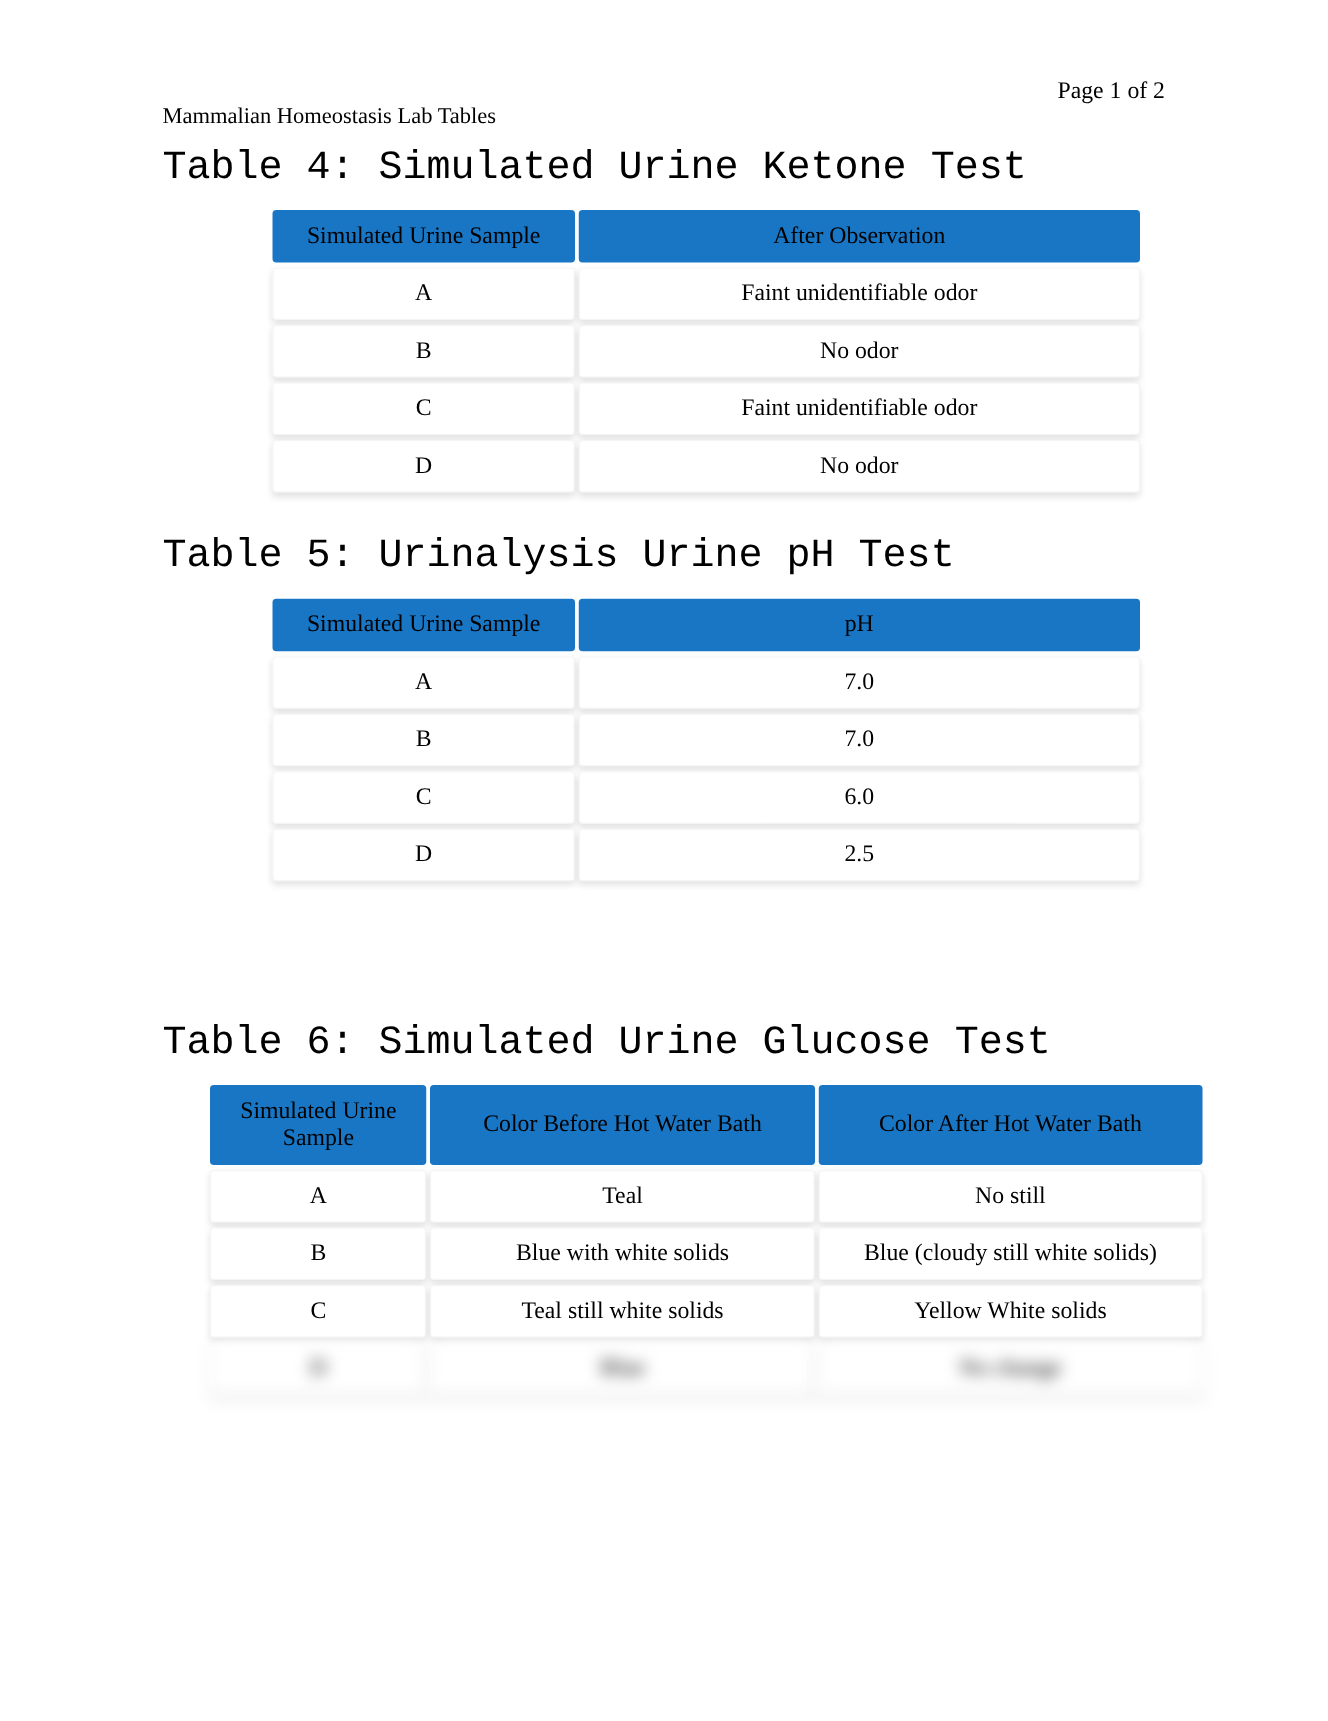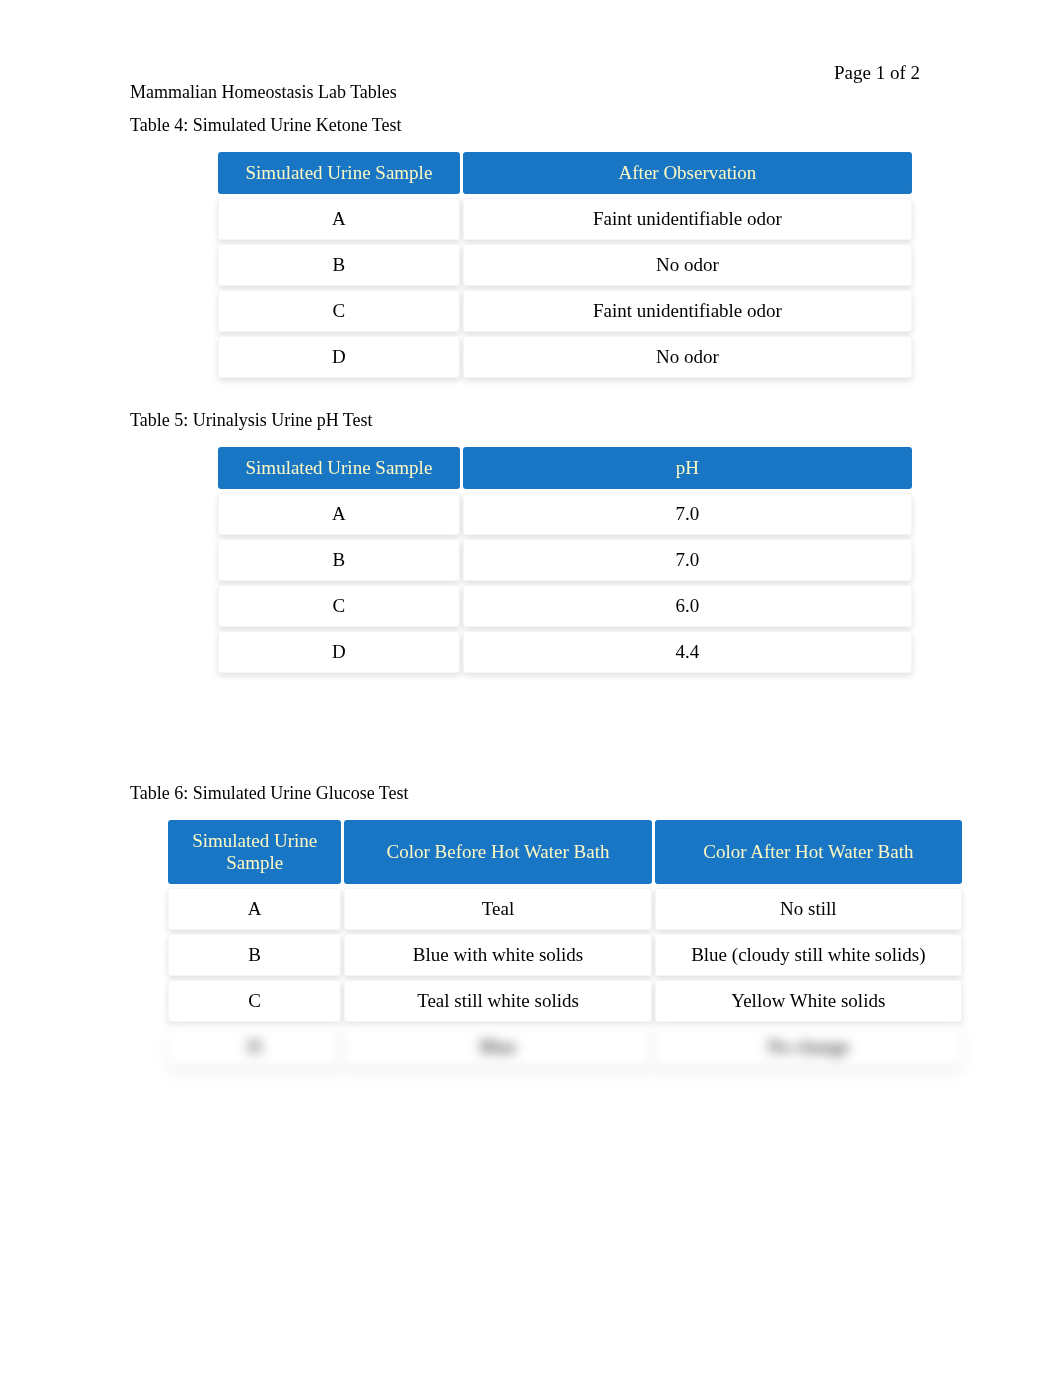--- a/index.html
+++ b/index.html
@@ -11,37 +11,38 @@
       font-family: "Times New Roman", Times, serif;
       background: #ffffff;
       width: 1062px;
       height: 1377px;
       position: relative;
       color: #000;
     }
     .page-number {
       position: absolute;
       top: 62px;
-      right: 142px;
+      right: 130px;
       font-size: 19px;
     }
     .content {
       padding: 82px 62px 0 130px;
     }
     .doc-header {
       font-size: 18px;
       margin-bottom: 12px;
     }
     .experiment-title {
       font-size: 24px;
       margin-bottom: 2px;
     }
     .table-title {
-      font-size: 18px;
+      font-size: 32px;
       margin-bottom: 12px;
+      font-family: Liberation Mono, monospace;
     }
     .section-gap {
       height: 78px;
     }
     .data-table {
       margin: 0 auto 28px auto;
       border-collapse: separate;
       border-spacing: 3px 4px;
       width: 700px;
     }
@@ -49,21 +50,21 @@
       width: 800px;
     }
     .data-table th,
     .data-table td {
       text-align: center;
       padding: 10px 8px;
       font-size: 19px;
     }
     .data-table th {
       background: #1976c5;
-      color: #fef9c3;
+      color: #000000;
       font-weight: normal;
       border-radius: 3px;
     }
     .data-table td {
       background: #ffffff;
       border-radius: 3px;
       box-shadow: 0 3px 6px rgba(0,0,0,0.12), inset 0 0 0 1px rgba(0,0,0,0.04);
     }
     .data-table.two-col th:first-child,
     .data-table.two-col td:first-child {
@@ -152,21 +153,21 @@
       <tr>
         <td>B</td>
         <td>7.0</td>
       </tr>
       <tr>
         <td>C</td>
         <td>6.0</td>
       </tr>
       <tr>
         <td>D</td>
-        <td>4.4</td>
+        <td>2.5</td>
       </tr>
     </tbody>
   </table>
 
   <div class="section-gap"></div>
 
   <div class="table-title">Table 6: Simulated Urine Glucose Test</div>
   <table class="data-table three-col">
     <thead>
       <tr>

